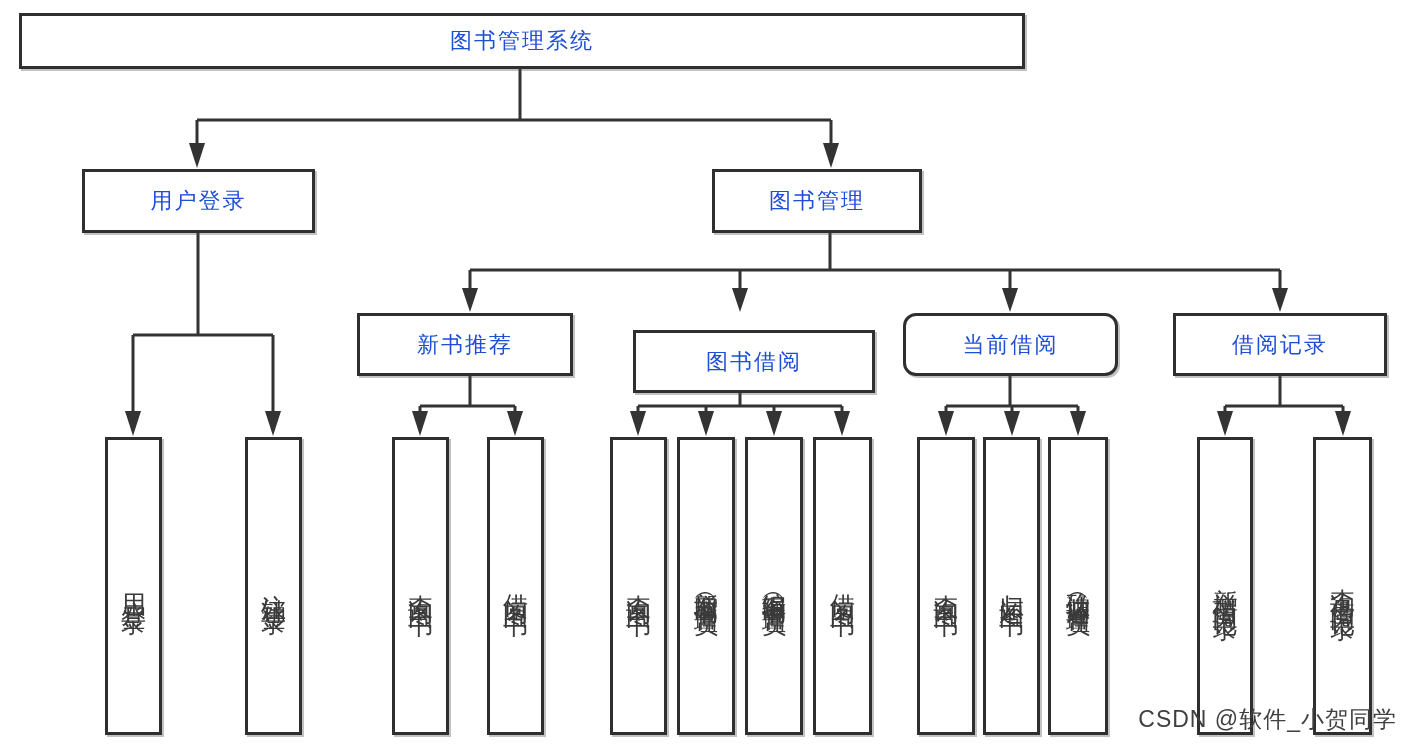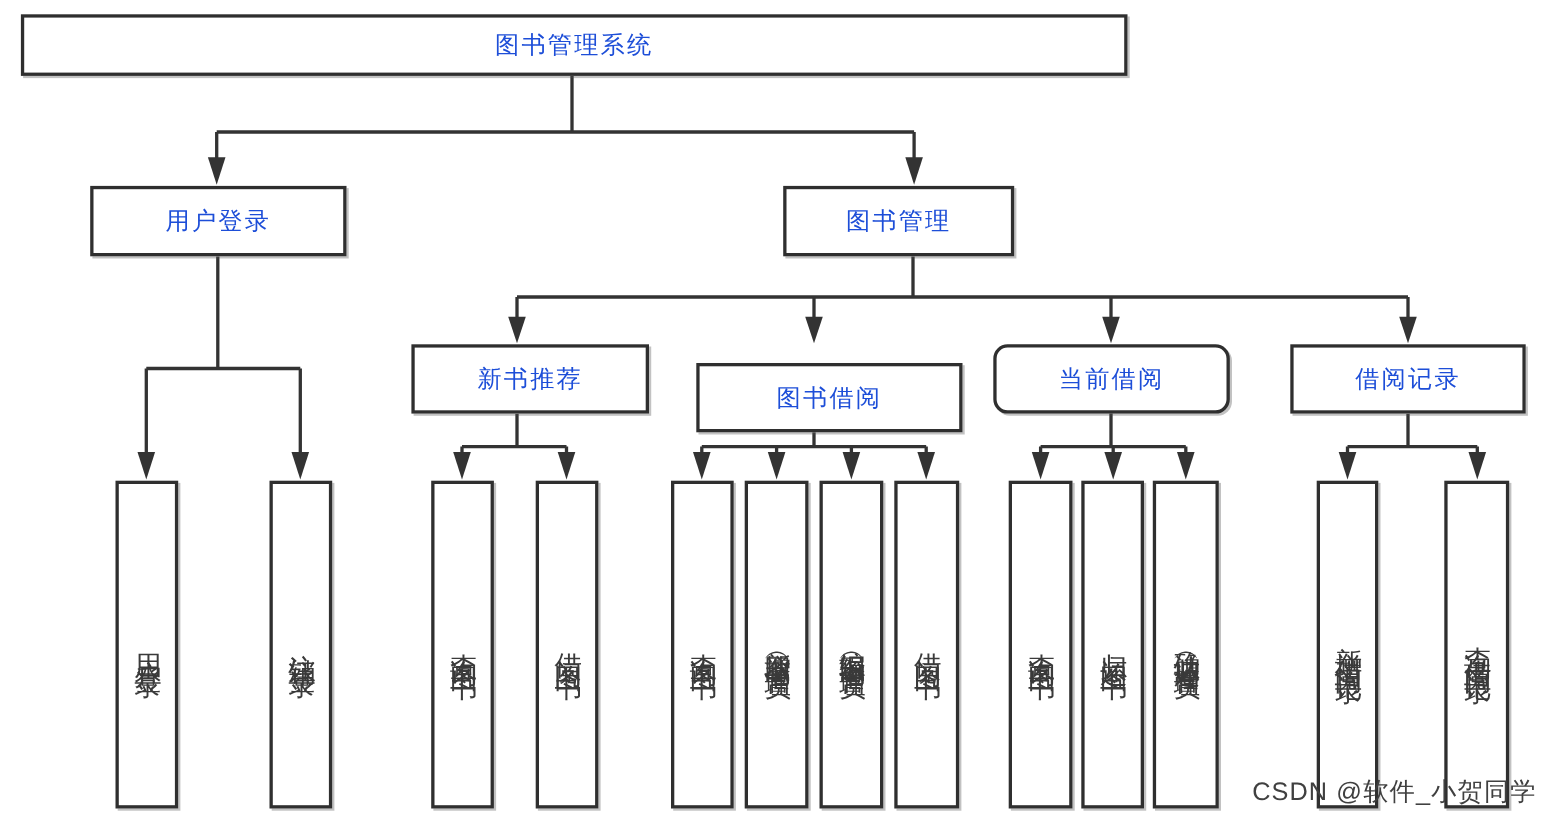--- a/index.html
+++ b/index.html
@@ -92,21 +92,21 @@
       <polygon points="1217,411 1233,411 1225,436"></polygon>
       <polygon points="1335,411 1351,411 1343,436"></polygon>
     </g>
   </svg>
 
   <div class="hnode" style="left:19px; top:13px; width:1006px; height:56px;">图书管理系统</div>
 
   <div class="hnode" style="left:82px; top:169px; width:233px; height:64px;">用户登录</div>
   <div class="hnode" style="left:712px; top:169px; width:210px; height:64px;">图书管理</div>
 
-  <div class="hnode" style="left:374px; top:313px; width:216px; height:63px;">新书推荐</div>
+  <div class="hnode" style="left:357px; top:313px; width:216px; height:63px;">新书推荐</div>
   <div class="hnode" style="left:633px; top:330px; width:242px; height:63px;">图书借阅</div>
   <div class="hnode" style="left:903px; top:313px; width:215px; height:63px;border-radius:13px;">当前借阅</div>
   <div class="hnode" style="left:1173px; top:313px; width:214px; height:63px;">借阅记录</div>
 
   <div class="leaf" style="left:105px;">
     <span>用户登录</span>
   </div>
   <div class="leaf" style="left:245px;">
     <span>注销登录</span>
   </div>

